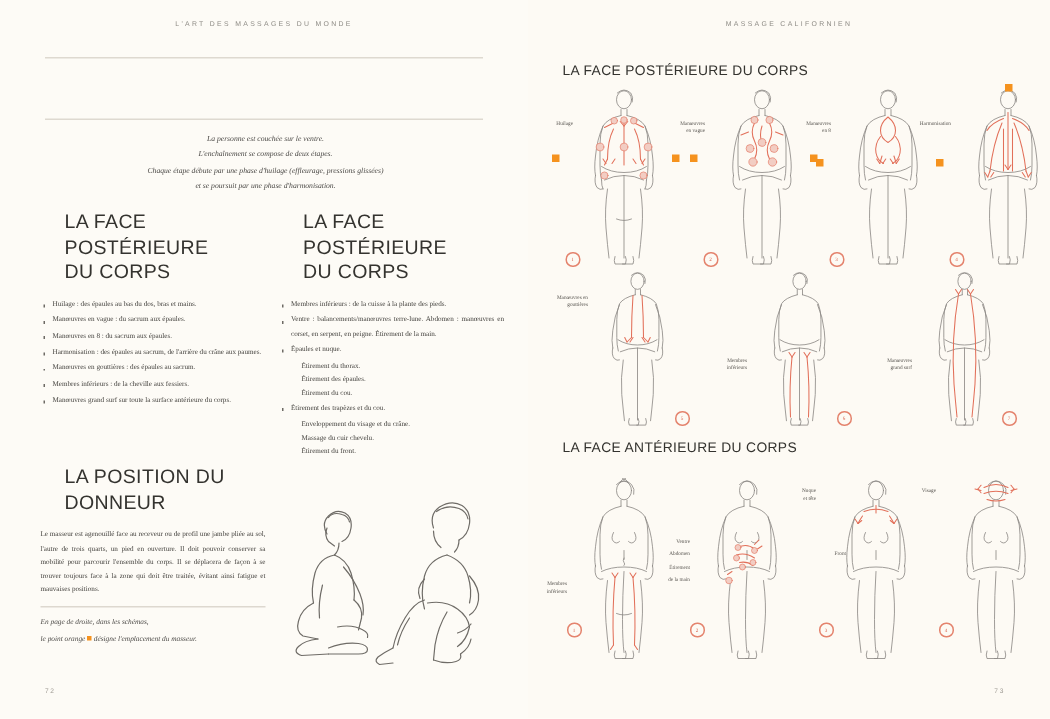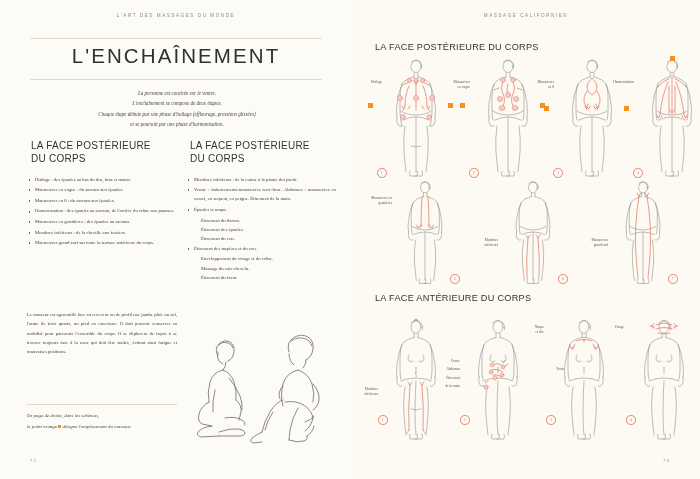--- a/index.html
+++ b/index.html
@@ -42,23 +42,23 @@
     font-size:5.1px;line-height:2.05;
     color:#4a4845;
     font-family:"Liberation Serif", serif;
   }
 
   .col{position:absolute;top:140px;}
   .col-a{left:27px;width:148px;}
   .col-b{left:186px;width:150px;}
 
   .sechead{
-    font-size:10px;line-height:1.28;
+    font-size:13px;line-height:1.28;
     letter-spacing:.25px;font-weight:300;
-    color:#34332f;margin:0 0 9px 4px;
+    color:#34332f;margin:0 0 9px 16px;
     font-family:"Liberation Sans", sans-serif;
   }
   .list{list-style:none;margin:0;padding:0;}
   .list li{
     position:relative;padding-left:8px;
     font-size:4.75px;line-height:1.92;
     color:#45433f;margin-bottom:1.5px;
     text-align:justify;
     font-family:"Liberation Serif", serif;
   }
@@ -130,21 +130,20 @@
 </head>
 <body>
 
 <div class="spread">
 
   <div class="page page-left">
 
     <div class="runhead">L'ART DES MASSAGES DU MONDE</div>
 
     <div class="rule rule-top"></div>
-    <div class="booktitle">L'ENCHAÎNEMENT</div>
     <div class="rule rule-bot"></div>
 
     <div class="intro">
       <div>La personne est couchée sur le ventre.</div>
       <div>L'enchaînement se compose de deux étapes.</div>
       <div>Chaque étape débute par une phase d'huilage (effleurage, pressions glissées)</div>
       <div>et se poursuit par une phase d'harmonisation.</div>
     </div>
 
     <div class="col col-a">
@@ -174,20 +173,21 @@
       <div class="sub">Étirement du cou.</div>
       <ul class="list" style="margin-top:1px">
         <li>Étirement des trapèzes et du cou.</li>
       </ul>
       <div class="sub">Enveloppement du visage et du crâne.</div>
       <div class="sub">Massage du cuir chevelu.</div>
       <div class="sub">Étirement du front.</div>
     </div>
 
     <div class="donneur">
+      <div class="sechead">LA POSITION DU DONNEUR</div>
       <p>Le masseur est agenouillé face au receveur ou de profil une jambe pliée au sol, l'autre de trois quarts, un pied en ouverture. Il doit pouvoir conserver sa mobilité pour parcourir l'ensemble du corps. Il se déplacera de façon à se trouver toujours face à la zone qui doit être traitée, évitant ainsi fatigue et mauvaises positions.</p>
     </div>
 
     <div class="rule-note"></div>
     <div class="note">
       <div>En page de droite, dans les schémas,</div>
       <div>
         <span>le point orange</span><span class="sq"></span><span>désigne l'emplacement du masseur.</span>
       </div>
     </div>

